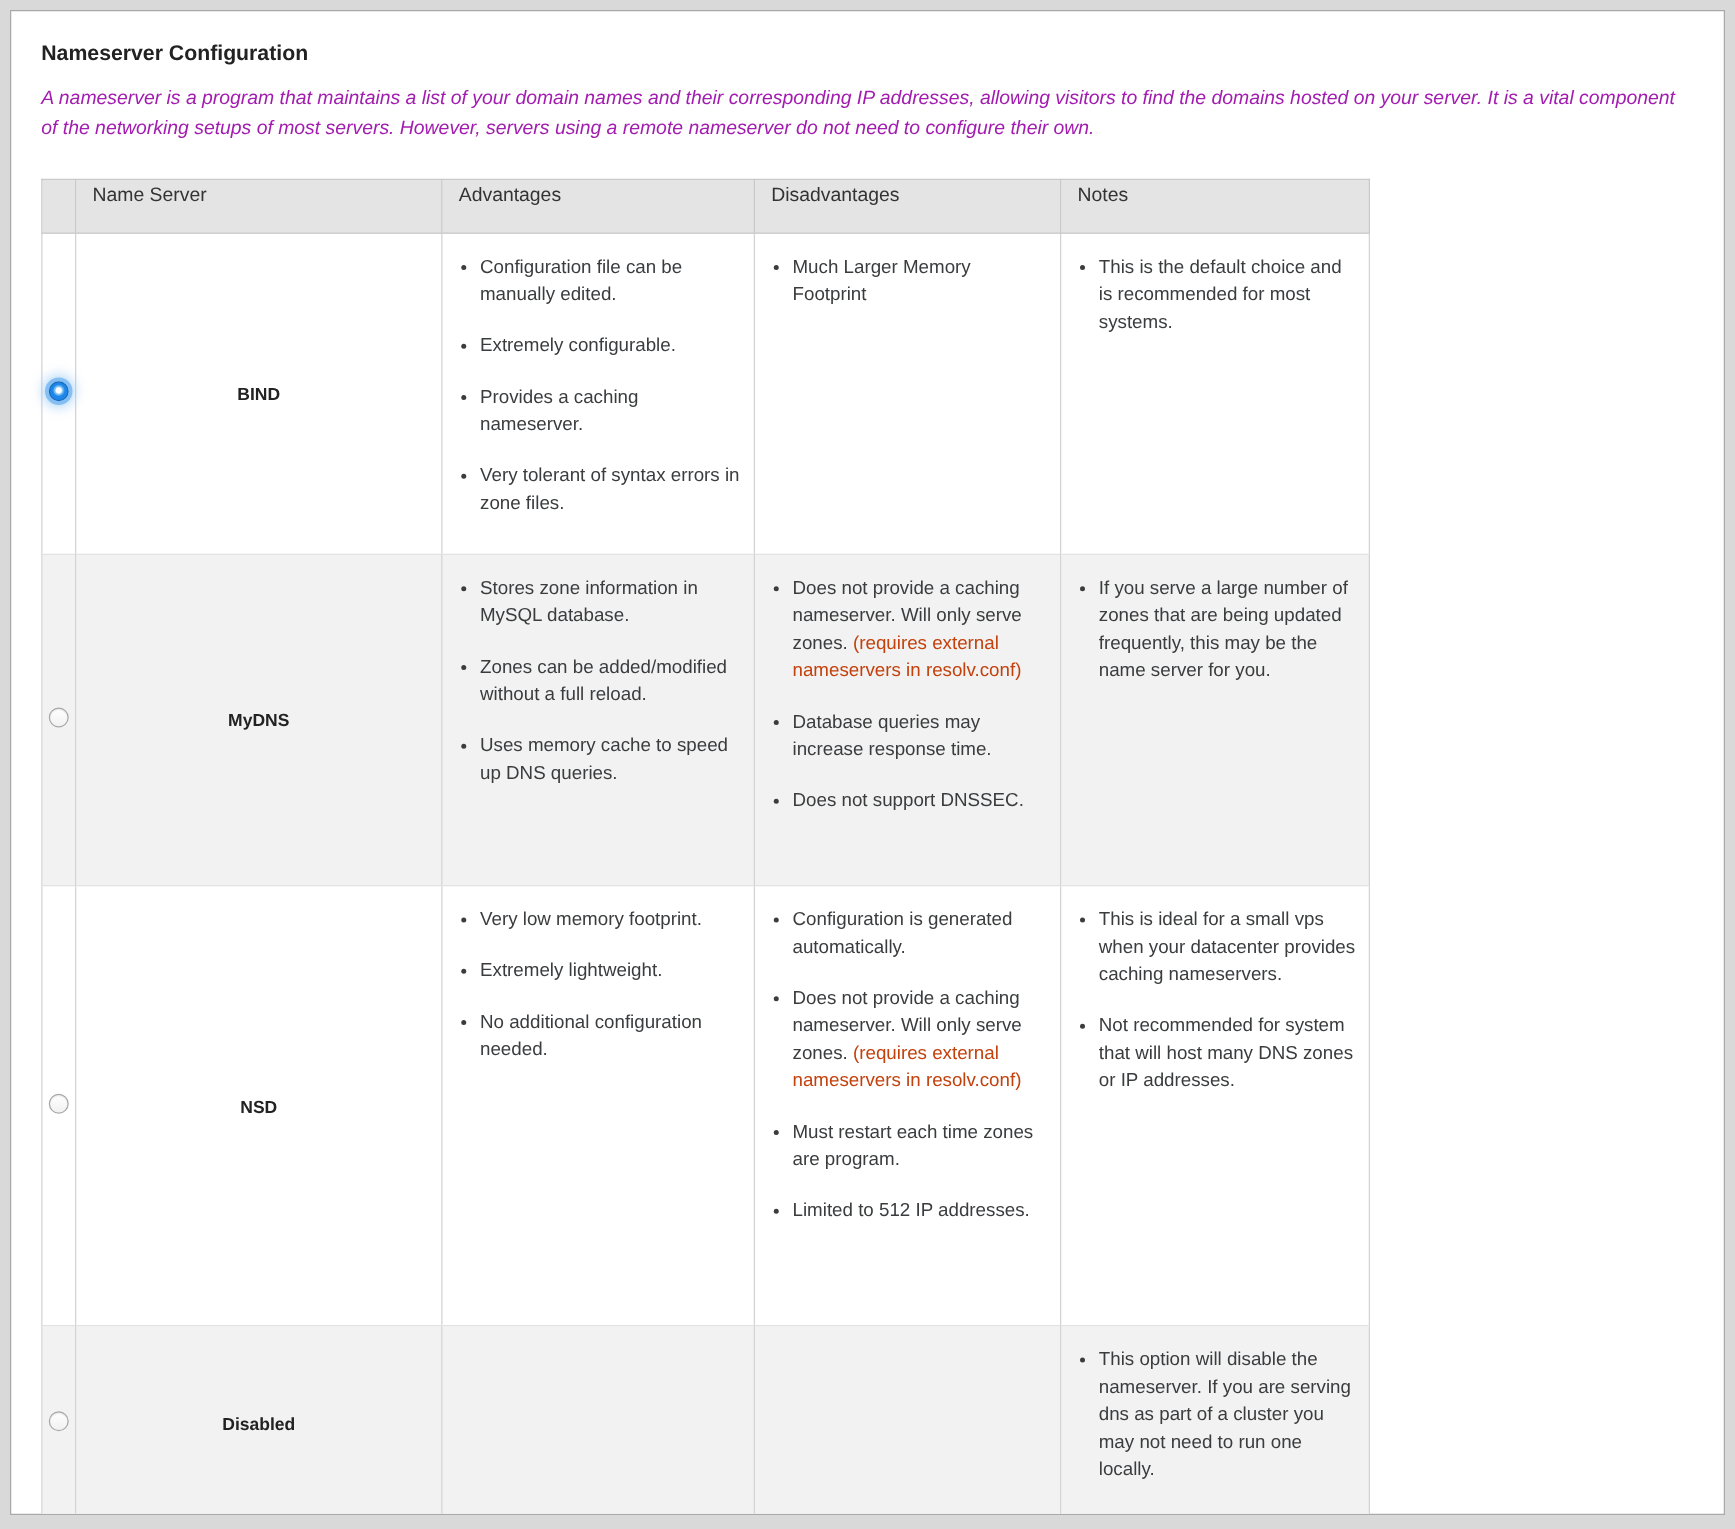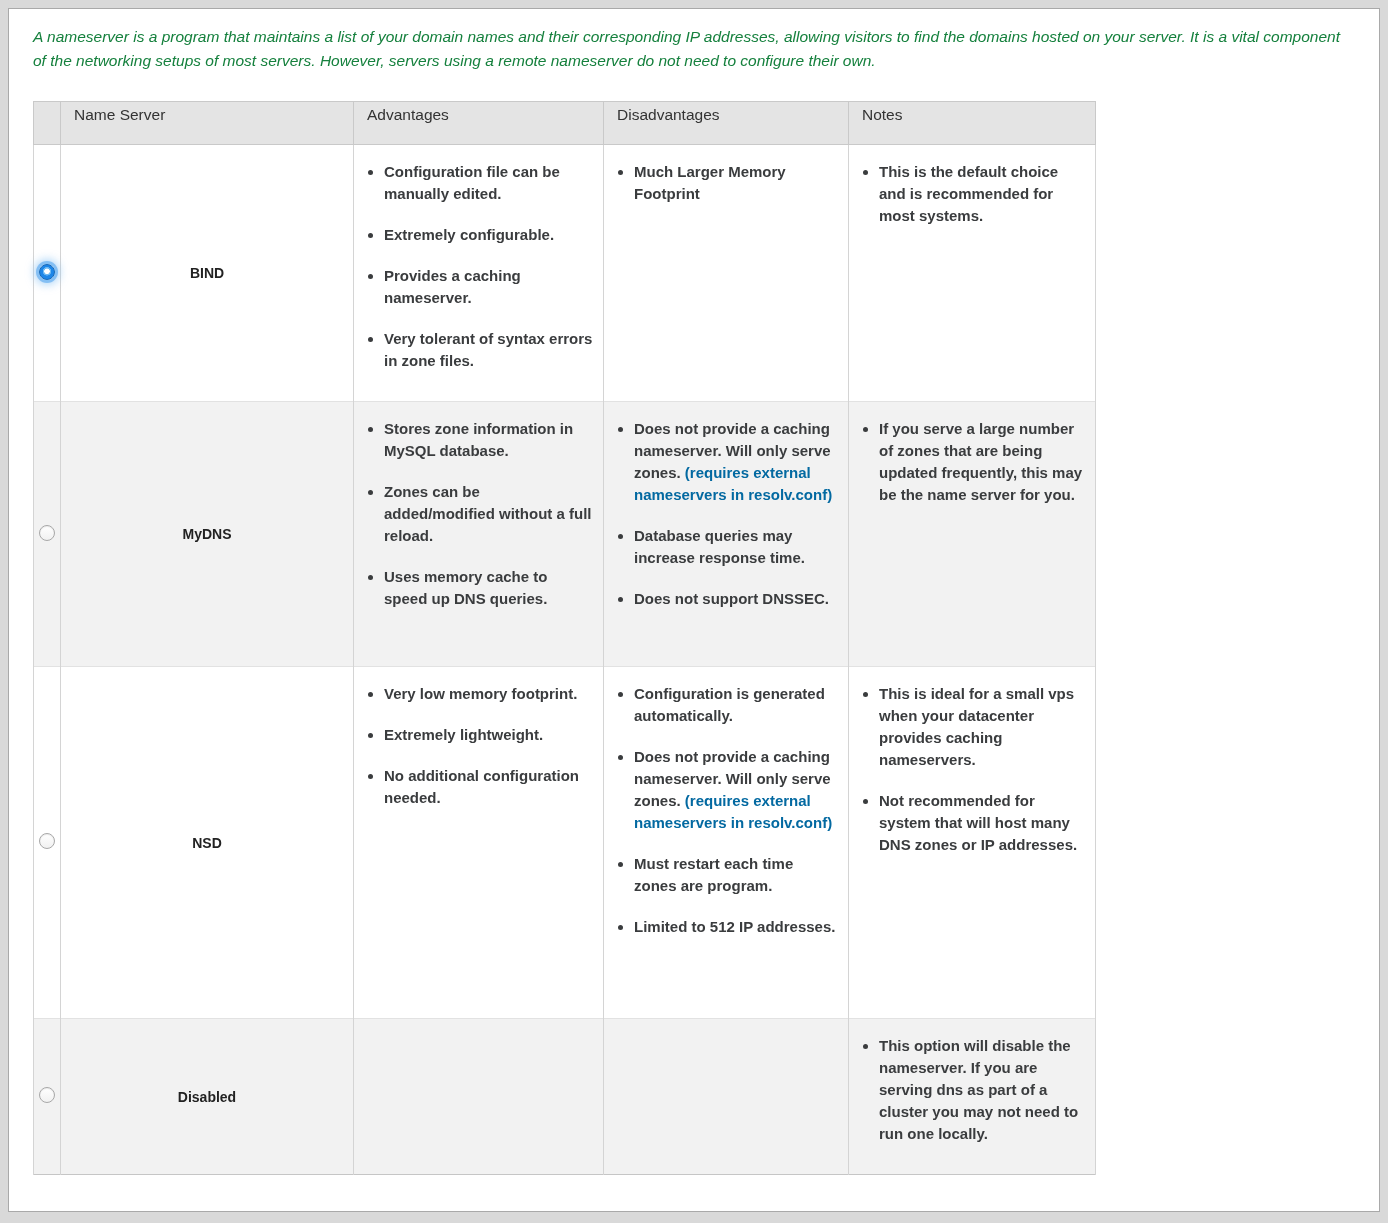--- a/index.html
+++ b/index.html
@@ -21,21 +21,21 @@
   .page-title {
     font-size: 17px;
     font-weight: bold;
     color: #222;
     margin: 8px 0 14px 0;
   }
   .page-description {
     font-style: italic;
     font-size: 15.5px;
     line-height: 1.55;
-    color: #15803d;
+    color: #a21caf;
     margin-bottom: 28px;
     padding-right: 6px;
   }
   .page-instruction {
     font-size: 15px;
     color: #333;
     margin-bottom: 16px;
   }
   table.ns-table {
     border-collapse: collapse;
@@ -57,21 +57,20 @@
     height: 40px;
     padding: 4px 10px 20px 13px;
     border: 1px solid #c9c9c9;
     font-size: 15.5px;
   }
   tbody td {
     border-left: 1px solid #d4d4d4;
     border-right: 1px solid #d4d4d4;
     border-top: 1px solid #e2e2e2;
     vertical-align: top;
-    font-weight: bold;
   }
   tbody tr.striped td { background: #f2f2f2; }
   tbody tr:nth-child(1) { height: 240px; }
   tbody tr:nth-child(2) { height: 265px; }
   tbody tr:nth-child(3) { height: 352px; }
   tbody tr:nth-child(4) { height: 140px; }
   td.radio-cell {
     vertical-align: middle;
     text-align: center;
   }
@@ -86,21 +85,21 @@
   td.list-cell ul {
     list-style: disc outside;
     padding-left: 17px;
   }
   td.list-cell li {
     line-height: 22px;
     margin-bottom: 19px;
     color: #3a3c3e;
   }
   td.list-cell a {
-    color: #0369a1;
+    color: #c2410c;
     text-decoration: none;
     cursor: pointer;
   }
   .radio {
     display: inline-block;
     width: 16px; height: 16px;
     border-radius: 50%;
     background: linear-gradient(#ffffff, #f1f1f1);
     border: 1px solid #a8a8a8;
     box-shadow: inset 0 1px 1px rgba(0,0,0,0.08);
@@ -109,20 +108,21 @@
   .radio.selected {
     border: 1px solid #1668b8;
     background: radial-gradient(circle at 50% 45%, #ffffff 0 2.5px, #6db9f2 3px 4px, #1d86e8 4.5px 9px);
     box-shadow: 0 0 0 3px rgba(120,185,242,0.85), 0 0 9px 5px rgba(140,195,245,0.65);
   }
 </style>
 </head>
 <body>
 
 <div class="card">
+  <h1 class="page-title">Nameserver Configuration</h1>
   <p class="page-description">A nameserver is a program that maintains a list of your domain names and their corresponding IP addresses, allowing visitors to find the domains hosted on your server. It is a vital component of the networking setups of most servers. However, servers using a remote nameserver do not need to configure their own.</p>
 
   <table class="ns-table">
     <colgroup>
       <col class="col-radio">
         <col class="col-name">
         <col class="col-adv">
         <col class="col-dis">
         <col class="col-notes">
     </colgroup>

